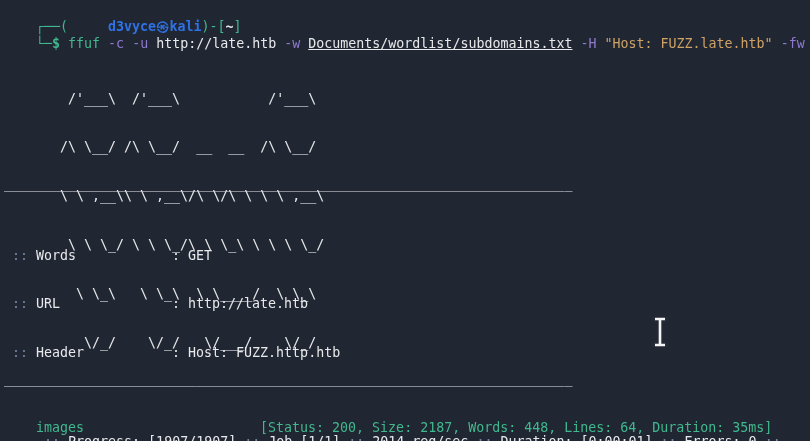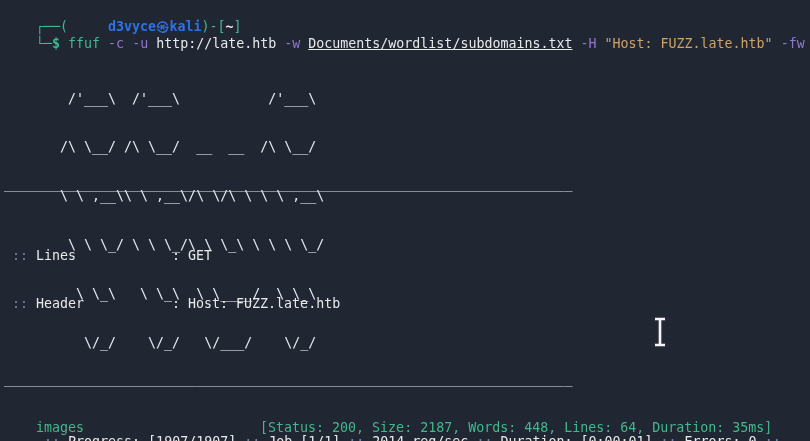--- a/index.html
+++ b/index.html
@@ -52,22 +52,23 @@
     <div class="row">          \/_/    \/_/   \/___/    \/_/</div>
   </div>
 
   
 
   
   <div class="line sep" style="top:176px"><span>_______________________________________________________________________</span></div>
 
   
   <div class="flow" style="top:215px">
-    <div class="row"><span class="dim"> :: </span><span class="cfg-label">Lines</span><span>: </span><span>GET</span></div>
-    <div class="row"><span class="dim"> :: </span><span class="cfg-label">Header</span><span>: </span><span>Host: FUZZ.late.htb</span></div>
+    <div class="row"><span class="dim"> :: </span><span class="cfg-label">Words</span><span>: </span><span>GET</span></div>
+    <div class="row"><span class="dim"> :: </span><span class="cfg-label">URL</span><span>: </span><span>http://late.htb</span></div>
+    <div class="row"><span class="dim"> :: </span><span class="cfg-label">Header</span><span>: </span><span>Host: FUZZ.http.htb</span></div>
     
     
     
     
     
     
   </div>
 
   
   <div class="line sep" style="top:371px"><span>_______________________________________________________________________</span></div>

